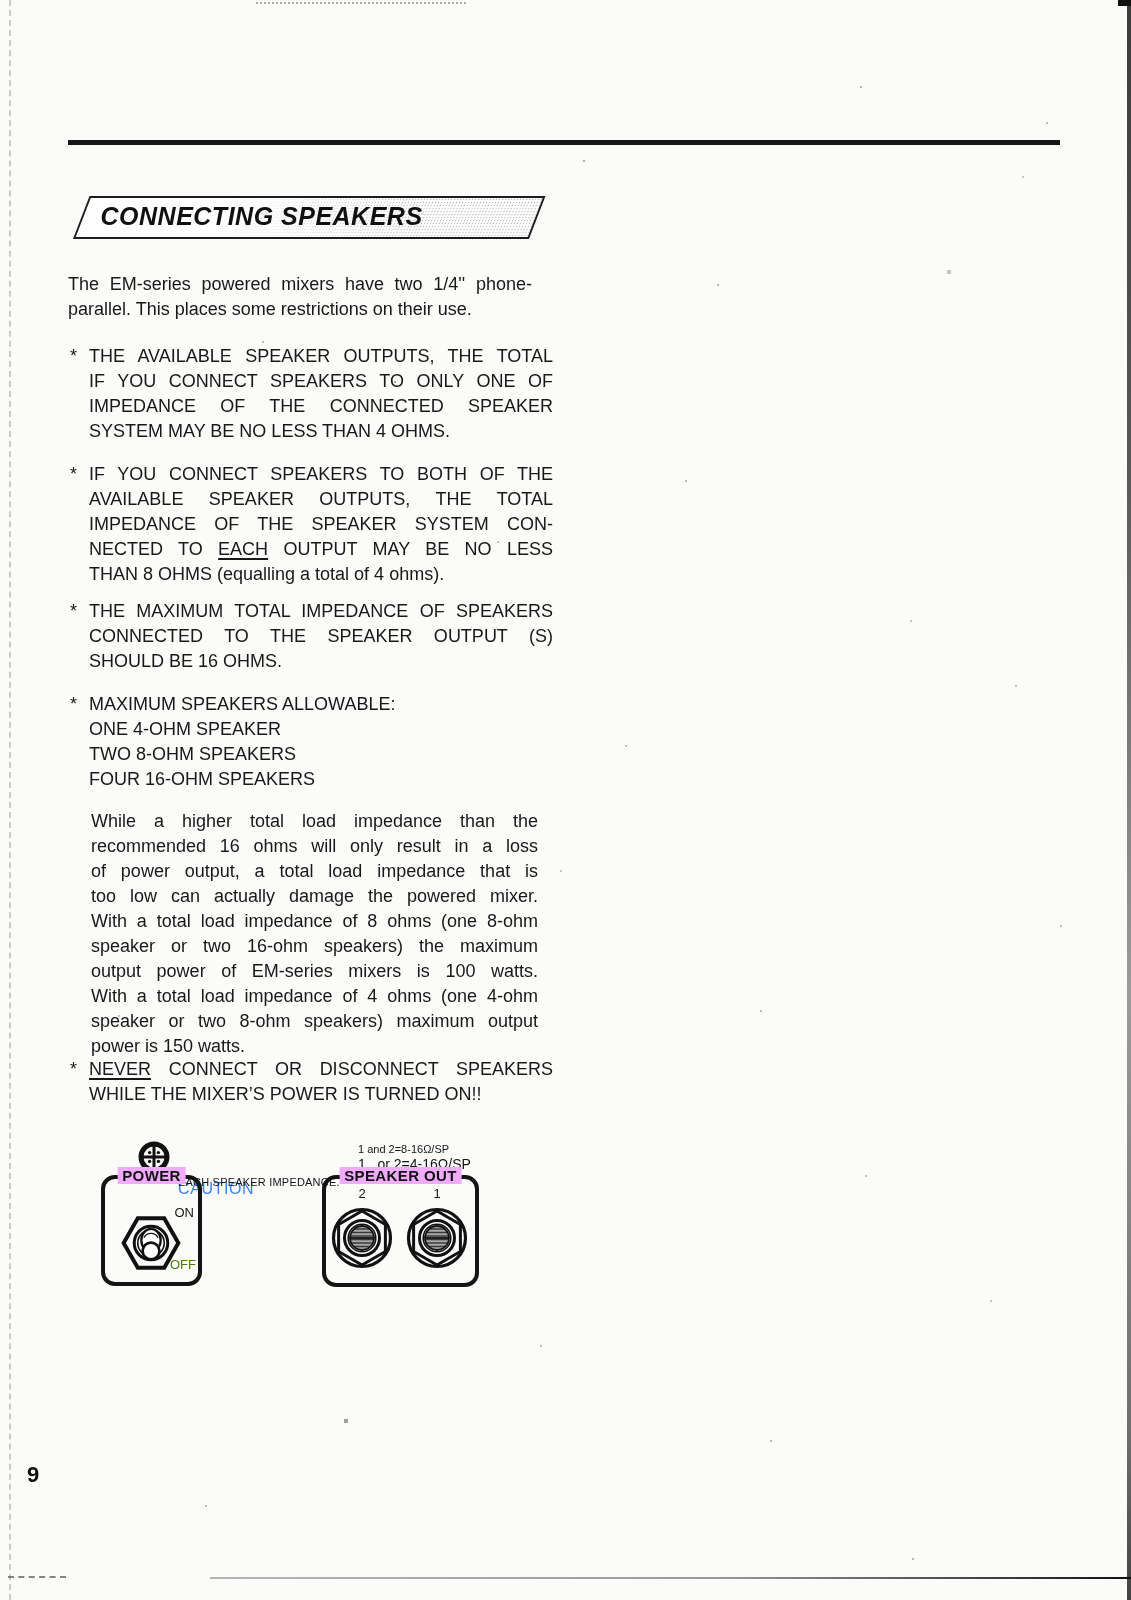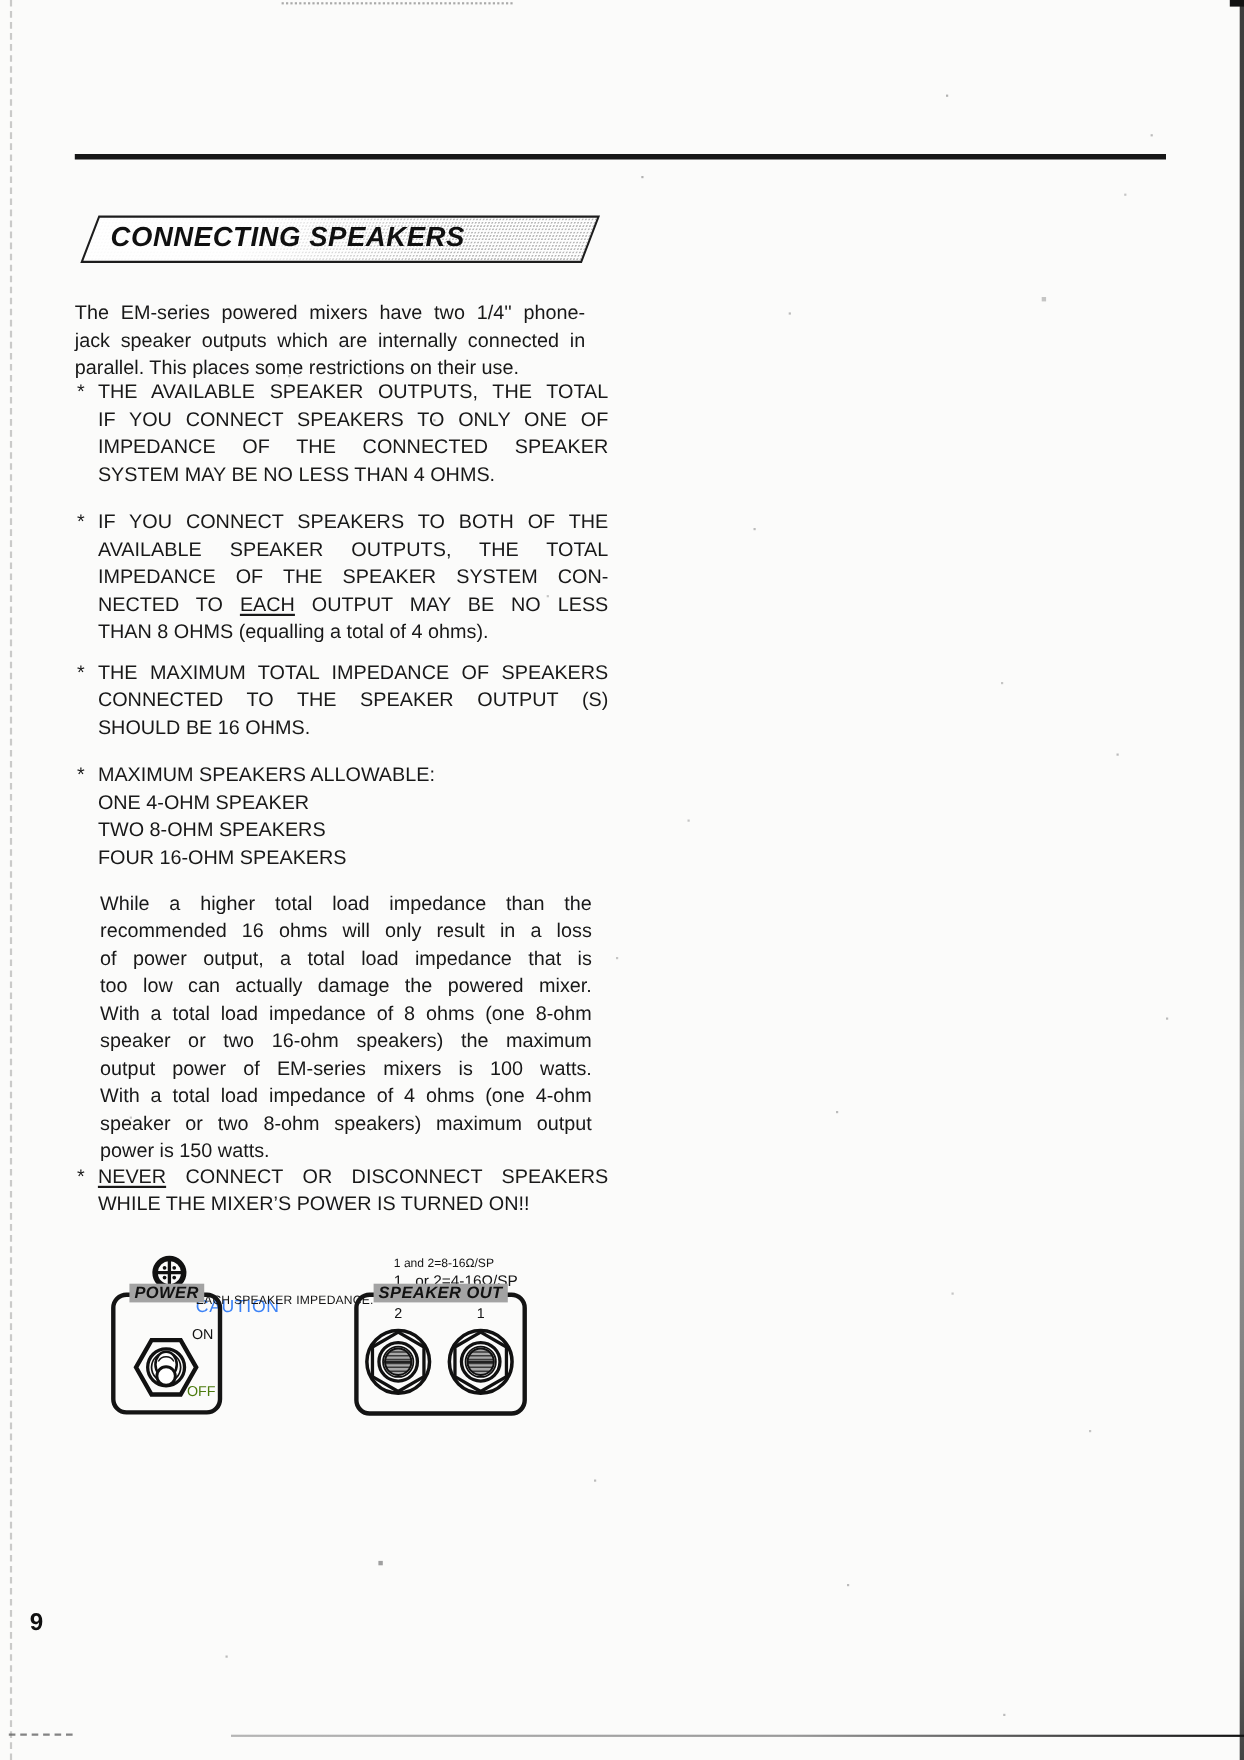--- a/index.html
+++ b/index.html
@@ -56,22 +56,22 @@
   .caution-icon { position:absolute; left:137px; top:1140px; }
   .caution-title { position:absolute; left:178px; top:1139px; font-size:16px; letter-spacing:.6px; color:#3b82f6;margin-top:41px; }
   .caution-sub   { position:absolute; left:178px; top:1156px; font-size:11px; letter-spacing:.2px; color:#141414;margin-top:20px; }
   .imp1 { position:absolute; left:358px; top:1143px; font-size:11px; color:#141414; white-space:pre; }
   .imp2 { position:absolute; left:358px; top:1156px; font-size:14px; color:#141414; white-space:pre; }
   .panel { position:absolute; box-sizing:border-box; border:4px solid #141414; border-radius:14px; }
   .panel-power   { left:101px; top:1175px; width:101px; height:111px; }
   .panel-speaker { left:322px; top:1175px; width:157px; height:112px; }
   .panel-label {
     position:absolute; top:-12px; left:50%; transform:translateX(-50%);
-    background:#a3a3a3; padding:0 5px; font-size:15px; font-weight:bold;
-    letter-spacing:.4px; white-space:nowrap; color:#121212;font-style:italic;
+    background:#f0abfc; padding:0 5px; font-size:15px; font-weight:bold;
+    letter-spacing:.4px; white-space:nowrap; color:#121212;
   }
   .on-label  { position:absolute; right:4px;  top:26px;    font-size:13px; color:#141414; }
   .off-label { position:absolute; right:2px;  bottom:10px; font-size:13px; color:#4d7c0f; }
   .switch-svg { position:absolute; left:16px; top:32px; }
   .jack2-svg { position:absolute; left:4px;  top:27px; }
   .jack1-svg { position:absolute; left:79px; top:27px; }
   .jack-num  { position:absolute; top:7px; font-size:13px; color:#141414; width:14px; text-align:center; }
   .jack-num-2 { left:29px; }  .jack-num-1 { left:104px; }
   .page-number { position:absolute; left:27px; top:1462px; font-size:22px; font-weight:bold; color:#101010; }
   svg { display:block; }
@@ -89,21 +89,20 @@
   <div class="bottom-dash"></div>
   <div class="bottom-line"></div>
 
   <div class="rule-top"></div>
   <div class="title-box">
     <span class="title-text">CONNECTING SPEAKERS</span>
   </div>
 
   <div class="block intro">
       <div class="tline j">The EM-series powered mixers have two 1/4'' phone-</div>
-      <div class="tline j">jack speaker outputs which are internally connected in</div>
       <div class="tline">parallel. This places some restrictions on their use.</div>
     </div>
 
   <div class="block bullet b1">
     <span class="marker">*</span>
     <div>
         <div class="tline j">THE AVAILABLE SPEAKER OUTPUTS, THE TOTAL</div>
         <div class="tline j">IF YOU CONNECT SPEAKERS TO ONLY ONE OF</div>
         <div class="tline j">IMPEDANCE OF THE CONNECTED SPEAKER</div>
         <div class="tline">SYSTEM MAY BE NO LESS THAN 4 OHMS.</div>

